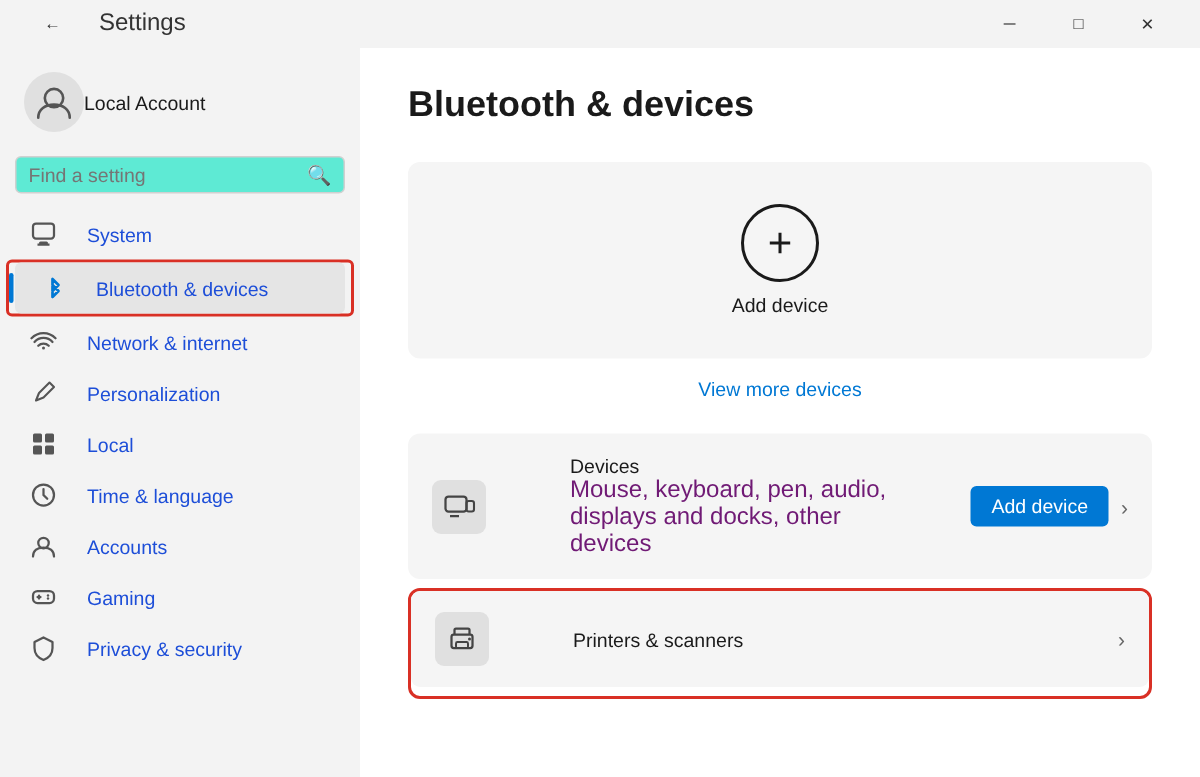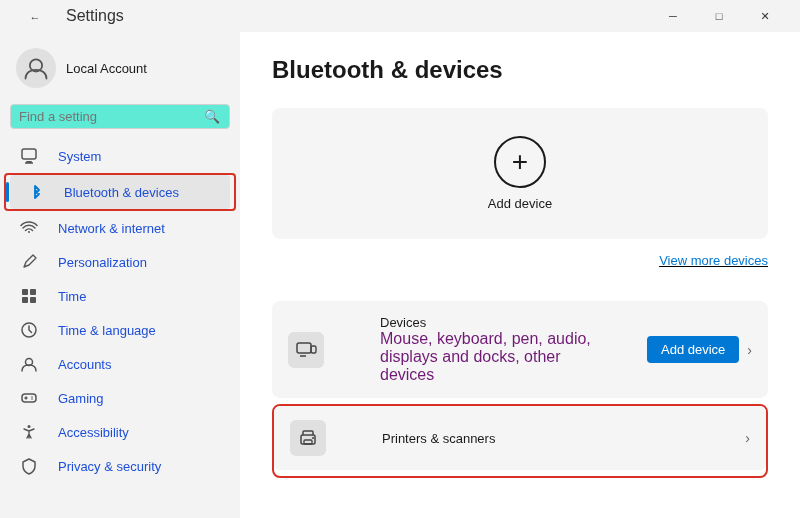--- a/index.html
+++ b/index.html
@@ -63,21 +63,20 @@
       display: flex;
       flex-direction: column;
       padding: 8px 0;
       flex-shrink: 0;
       overflow-y: auto;
     }
 
     .user-section {
       display: flex;
       align-items: center;
-      gap: 10px;
       padding: 8px 16px 16px 16px;
     }
     .user-avatar {
       width: 40px;
       height: 40px;
       border-radius: 50%;
       background: #e0e0e0;
       display: flex;
       align-items: center;
       justify-content: center;
@@ -193,23 +192,22 @@
       margin-bottom: 8px;
       line-height: 1;
     }
     .add-device-label {
       font-size: 13px;
       font-weight: 500;
       color: #1a1a1a;
     }
 
     .view-more-link {
-      text-align: right;
-      margin-bottom: 32px;
-      text-decoration: underline;
+      text-align: center;
+      margin-bottom: 20px;
     }
     .view-more-link a {
       color: #0078d4;
       font-size: 13px;
       text-decoration: none;
       cursor: pointer;
     }
 
     
     .settings-row {
@@ -347,21 +345,21 @@
 
     <div class="nav-item">
       <span class="nav-icon">
         <svg width="18" height="18" viewBox="0 0 18 18" fill="none">
           <rect x="2" y="2" width="6" height="6" rx="1" fill="#555"></rect>
           <rect x="10" y="2" width="6" height="6" rx="1" fill="#555"></rect>
           <rect x="2" y="10" width="6" height="6" rx="1" fill="#555"></rect>
           <rect x="10" y="10" width="6" height="6" rx="1" fill="#555"></rect>
         </svg>
       </span>
-      <span class="nav-label">Time</span>
+      <span class="nav-label">Local</span>
     </div>
 
     <div class="nav-item">
       <span class="nav-icon">
         <svg width="18" height="18" viewBox="0 0 18 18" fill="none">
           <circle cx="9" cy="9" r="7" stroke="#555" stroke-width="1.5"></circle>
           <path d="M9 5v4l2.5 2.5" stroke="#555" stroke-width="1.5" stroke-linecap="round"></path>
         </svg>
       </span>
       <span class="nav-label">Time &amp; language</span>
@@ -383,29 +381,20 @@
           <rect x="2" y="5" width="14" height="8" rx="3" stroke="#555" stroke-width="1.5"></rect>
           <line x1="5" y1="9" x2="7" y2="9" stroke="#555" stroke-width="1.5" stroke-linecap="round"></line>
           <line x1="6" y1="8" x2="6" y2="10" stroke="#555" stroke-width="1.5" stroke-linecap="round"></line>
           <circle cx="12" cy="8" r="0.8" fill="#555"></circle>
           <circle cx="12" cy="10" r="0.8" fill="#555"></circle>
         </svg>
       </span>
       <span class="nav-label">Gaming</span>
     </div>
 
-    <div class="nav-item">
-      <span class="nav-icon">
-        <svg width="18" height="18" viewBox="0 0 18 18" fill="none">
-          <circle cx="9" cy="3.5" r="1.5" fill="#555"></circle>
-          <path d="M4 6l5 2 5-2M9 8v7M7 15l2-4 2 4" stroke="#555" stroke-width="1.4" stroke-linecap="round" stroke-linejoin="round"></path>
-        </svg>
-      </span>
-      <span class="nav-label">Accessibility</span>
-    </div>
 
     <div class="nav-item">
       <span class="nav-icon">
         <svg width="18" height="18" viewBox="0 0 18 18" fill="none">
           <path d="M9 2L3 5v4c0 4 2.667 6.667 6 8 3.333-1.333 6-4 6-8V5L9 2z" stroke="#555" stroke-width="1.5" stroke-linejoin="round"></path>
         </svg>
       </span>
       <span class="nav-label">Privacy &amp; security</span>
     </div>
   </div>

